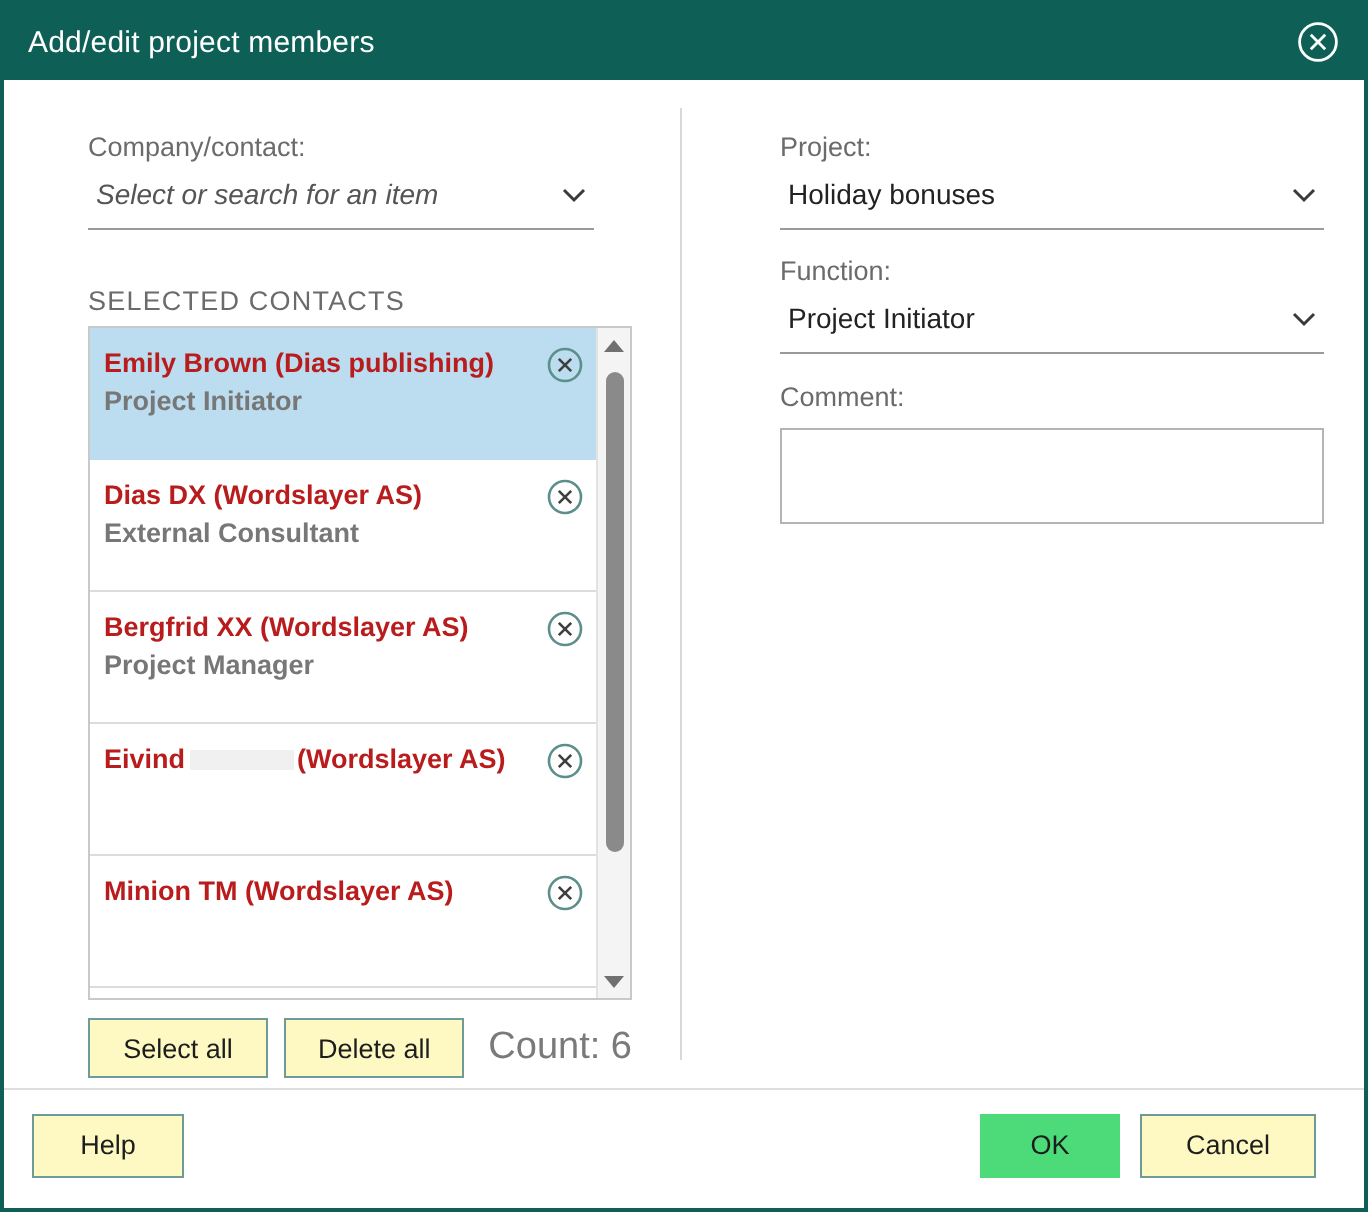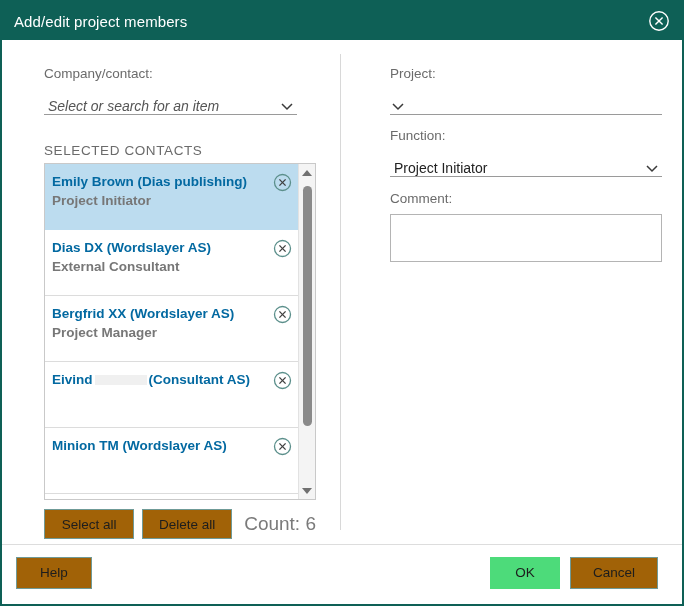--- a/index.html
+++ b/index.html
@@ -87,21 +87,21 @@
     margin-bottom: 7px;
     line-height: 16px;
   }
 
   
   .combo {
     position: relative;
     border-bottom: 1px solid #9a9a9a;
     height: 25px;
     display: flex;
-    align-items: flex-end;
+    align-items: flex-start;
     cursor: pointer;
   }
   .combo .combo-value {
     font-size: 14px;
     color: #222222;
     flex: 1 1 auto;
     padding-left: 4px;
     white-space: nowrap;
     overflow: hidden;
   }
@@ -148,21 +148,21 @@
     padding: 9px 34px 0 7px;
     cursor: pointer;
   }
   .contact-row.selected {
     background: #bcdcef;
     border-bottom-color: #bcdcef;
   }
   .contact-name {
     font-size: 13.5px;
     font-weight: bold;
-    color: #0369a1;
+    color: #b91c1c;
     line-height: 18px;
     white-space: nowrap;
   }
   .contact-name .redacted {
     display: inline-block;
     width: 52px;
     height: 10px;
     background: #f0f0f0;
     vertical-align: middle;
     margin: 0 2px;
@@ -228,21 +228,21 @@
   #list-actions {
     width: 272px;
     margin-top: 9px;
     display: flex;
     align-items: center;
   }
   .btn {
     font-family: "Liberation Sans", sans-serif;
     font-size: 13.5px;
     color: #1d1d1d;
-    background: #a16207;
+    background: #fef9c3;
     border: 1px solid #6f9a97;
     height: 30px;
     box-sizing: border-box;
     display: inline-flex;
     align-items: center;
     justify-content: center;
     cursor: pointer;
   }
   #select-all-button { width: 98px; }
   #delete-all-button { width: 98px; margin-left: 8px; text-align: center; }
@@ -355,21 +355,21 @@
             <span class="remove-icon">
               <svg width="19" height="19" viewBox="0 0 19 19" aria-hidden="true">
                 <circle cx="9.5" cy="9.5" r="8" fill="none" stroke="#5b8f8b" stroke-width="1.3"></circle>
                 <line x1="6.4" y1="6.4" x2="12.6" y2="12.6" stroke="#3f3f3f" stroke-width="1.3"></line>
                 <line x1="12.6" y1="6.4" x2="6.4" y2="12.6" stroke="#3f3f3f" stroke-width="1.3"></line>
               </svg>
             </span>
           </div>
 
           <div class="contact-row">
-            <div class="contact-name"><span>Eivind</span><span class="redacted"></span><span>(Consultant AS)</span></div>
+            <div class="contact-name"><span>Eivind</span><span class="redacted"></span><span>(Wordslayer AS)</span></div>
             <div class="contact-role"></div>
             <span class="remove-icon">
               <svg width="19" height="19" viewBox="0 0 19 19" aria-hidden="true">
                 <circle cx="9.5" cy="9.5" r="8" fill="none" stroke="#5b8f8b" stroke-width="1.3"></circle>
                 <line x1="6.4" y1="6.4" x2="12.6" y2="12.6" stroke="#3f3f3f" stroke-width="1.3"></line>
                 <line x1="12.6" y1="6.4" x2="6.4" y2="12.6" stroke="#3f3f3f" stroke-width="1.3"></line>
               </svg>
             </span>
           </div>
 
@@ -403,20 +403,21 @@
         <div class="btn" id="delete-all-button">Delete all</div>
         <div id="count-label">Count: 6</div>
       </div>
 
     </div>
 
     <div id="right-panel">
 
       <div class="field-label">Project:</div>
       <div class="combo" id="project-combo">
+        <div class="combo-value">Holiday bonuses</div>
         <span class="chev">
           <svg width="16" height="16" viewBox="0 0 16 16" aria-hidden="true">
             <polyline points="3,6 8,11 13,6" fill="none" stroke="#3a3a3a" stroke-width="1.5"></polyline>
           </svg>
         </span>
       </div>
 
       <div class="field-label" id="function-label">Function:</div>
       <div class="combo" id="function-combo">
         <div class="combo-value">Project Initiator</div>

